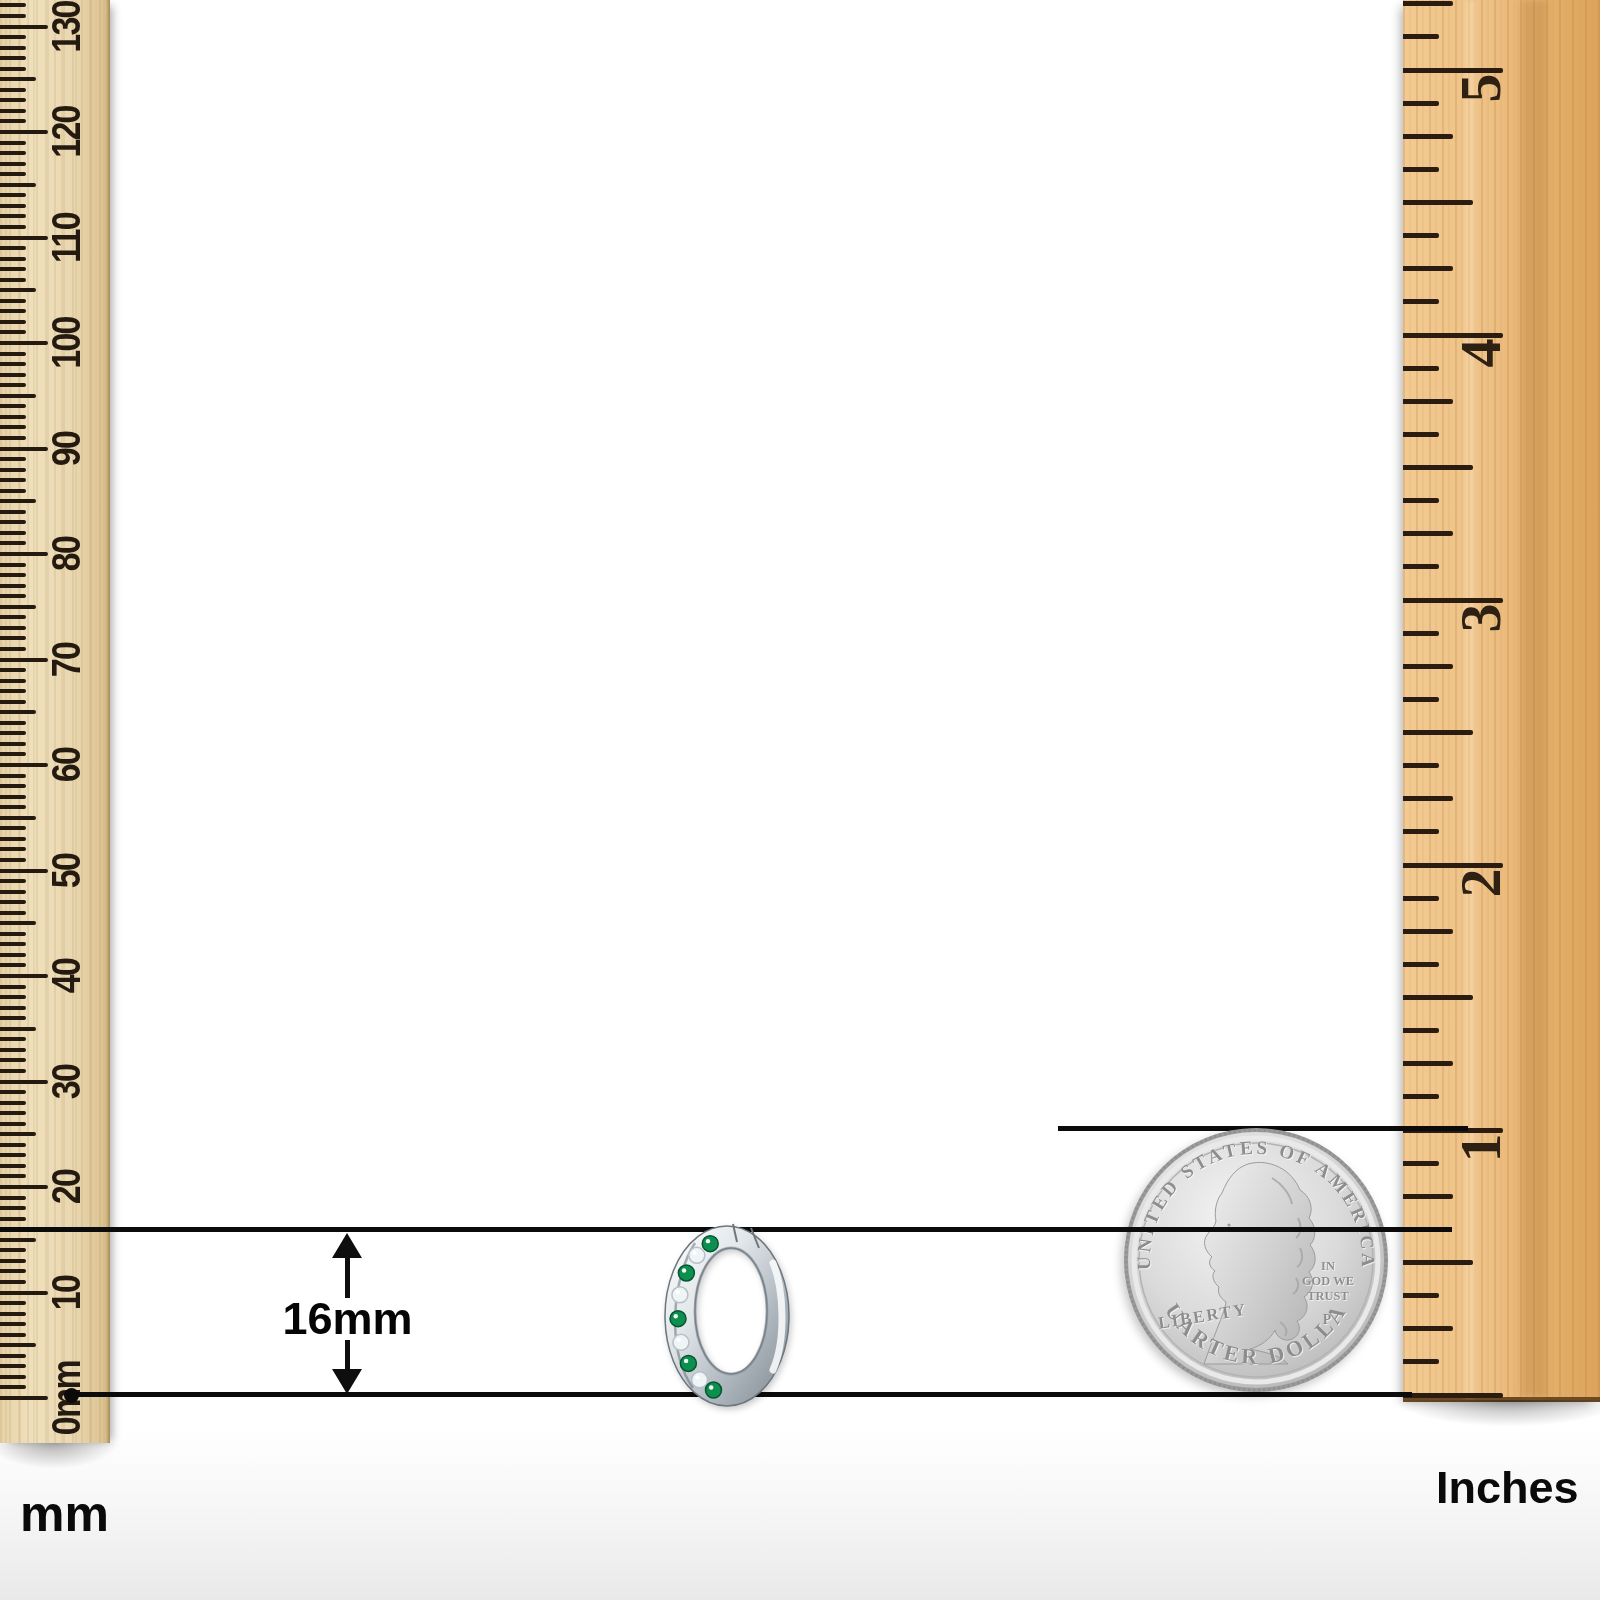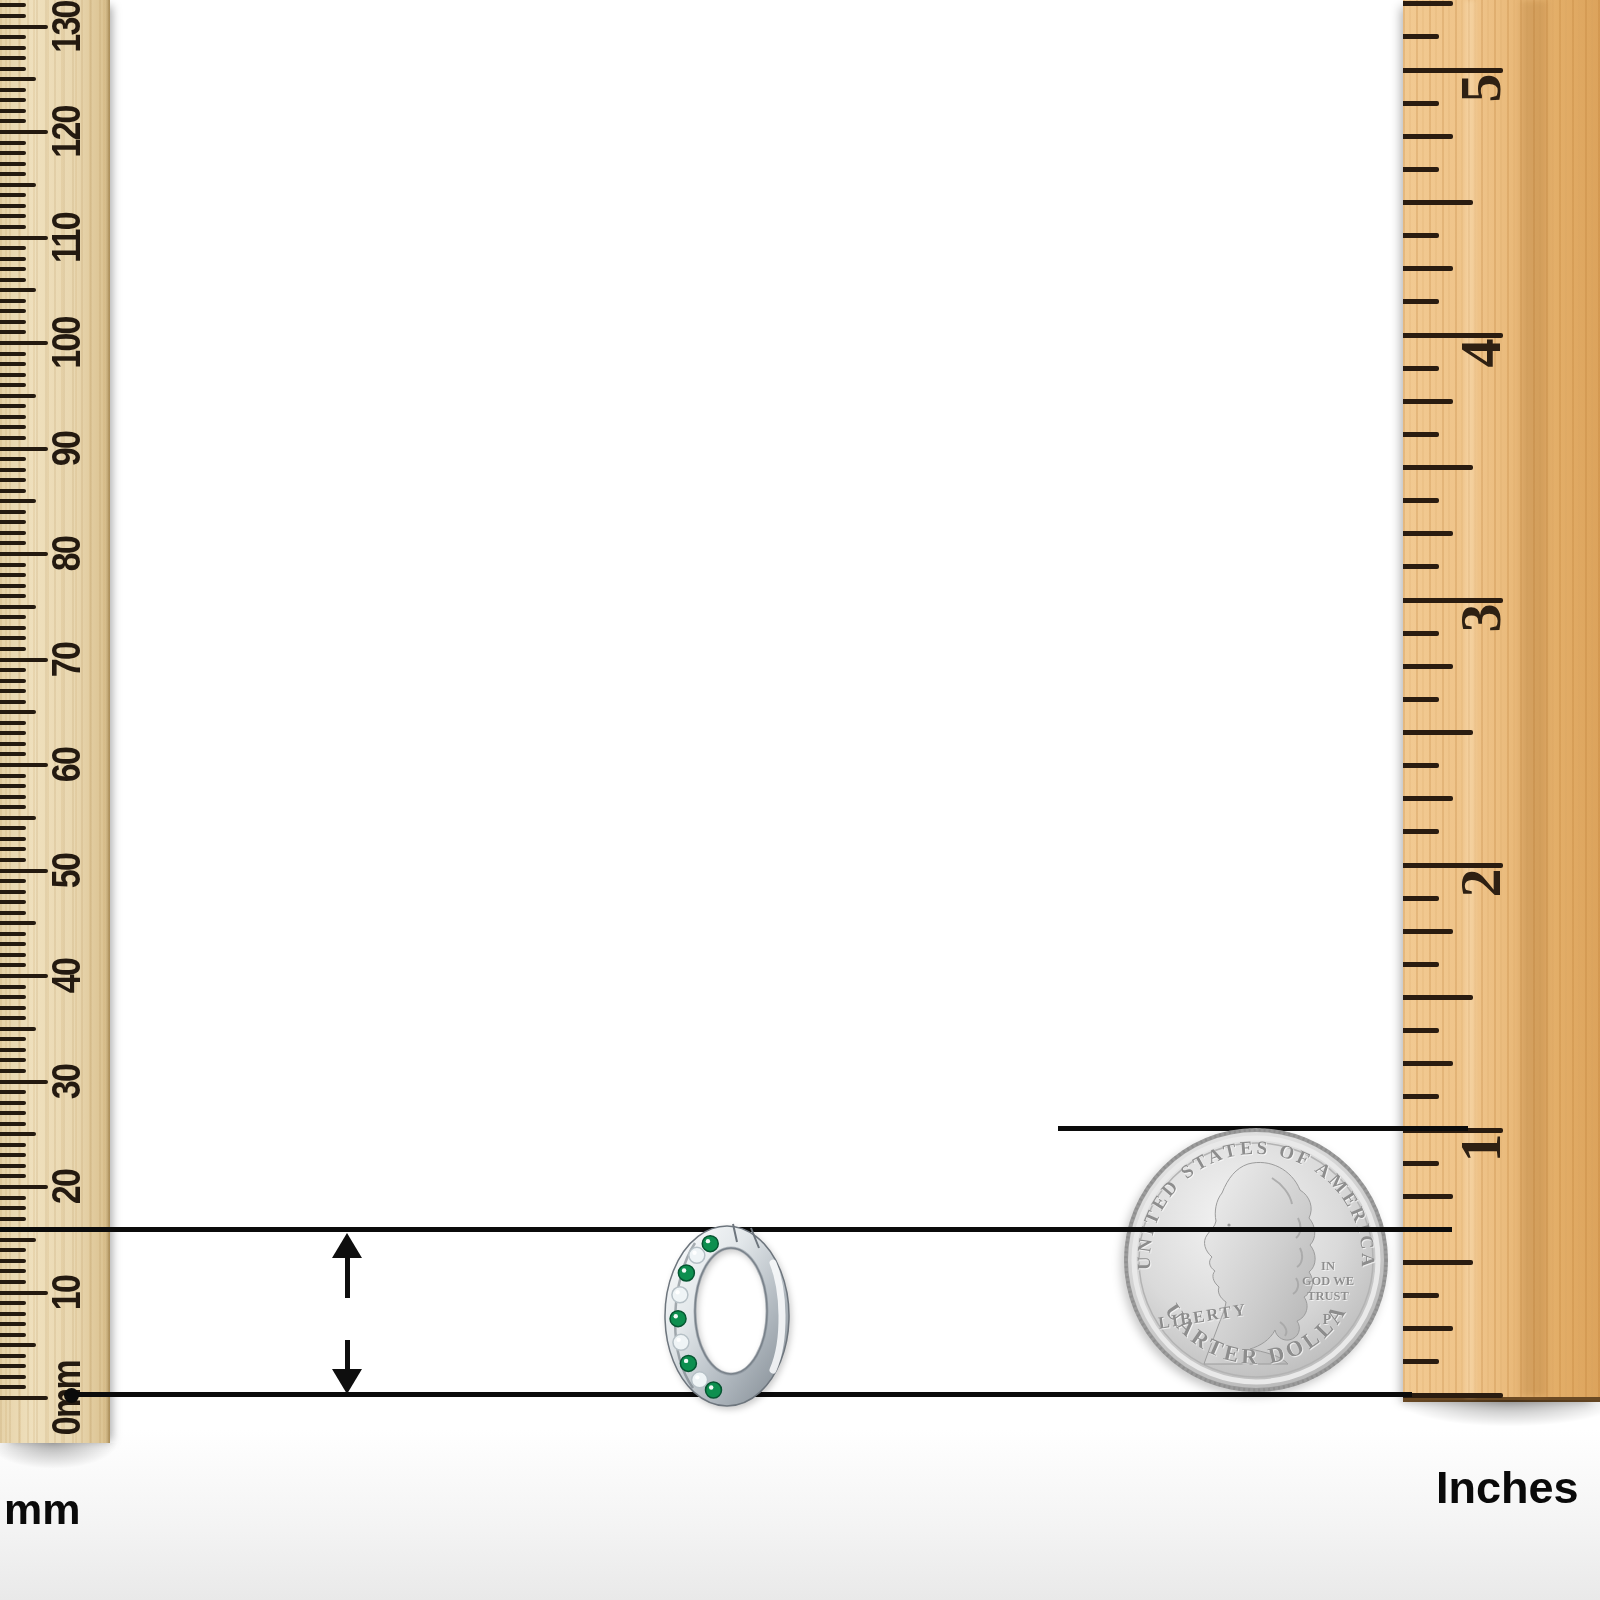--- a/index.html
+++ b/index.html
@@ -50,21 +50,21 @@
   .shaft{position:absolute;width:5px;background:#0e0e0e;left:345px;}
   .head{position:absolute;width:0;height:0;left:332px;}
   #head-up{top:1233px;border-left:15px solid transparent;border-right:15px solid transparent;
            border-bottom:25px solid #0e0e0e;}
   #head-dn{top:1369px;border-left:15px solid transparent;border-right:15px solid transparent;
            border-top:25px solid #0e0e0e;}
   #size-label{left:240px;top:1293px;width:215px;text-align:center;font-size:45px;
     font-weight:bold;color:#050505;}
   #inch-ref-label{left:1110px;top:1077px;width:310px;font-size:46px;font-weight:bold;
     color:#050505;letter-spacing:-1px;white-space:nowrap;}
-  #unit-mm{left:4px;top:1485px;font-size:43px;font-weight:bold;color:#0a0a0a;}
+  #unit-mm{left:20px;top:1485px;font-size:50px;font-weight:bold;color:#0a0a0a;}
   #unit-inches{left:1436px;top:1462px;font-size:45px;font-weight:bold;color:#0a0a0a;}
 
   
   #coin{left:1122px;top:1126px;width:268px;height:268px;
     filter:drop-shadow(-3px 4px 5px rgba(0,0,0,.22));}
   #earring{left:655px;top:1218px;width:140px;height:196px;
     filter:drop-shadow(2px 3px 3px rgba(0,0,0,.20));}
 </style>
 </head>
 <body>
@@ -376,17 +376,18 @@
           <circle cx="58.493769564967046" cy="172.01715058725057" r="8" fill="#0d8f4f" stroke="#065531" stroke-width="1.5"></circle>
           <circle cx="56.19376956496705" cy="169.51715058725057" r="2.2" fill="rgba(255,255,255,.95)"></circle>
         </g>
     </svg>
   </div>
 
   <div class="shaft abs" style="top:1254px;height:44px;"></div>
   <div id="head-up" class="head abs"></div>
   <div class="shaft abs" style="top:1340px;height:34px;"></div>
   <div id="head-dn" class="head abs"></div>
+  <div id="size-label" class="abs">16mm</div>
 
   <div id="unit-mm" class="abs">mm</div>
   <div id="unit-inches" class="abs">Inches</div>
 
 </div>
 
 </body></html>

